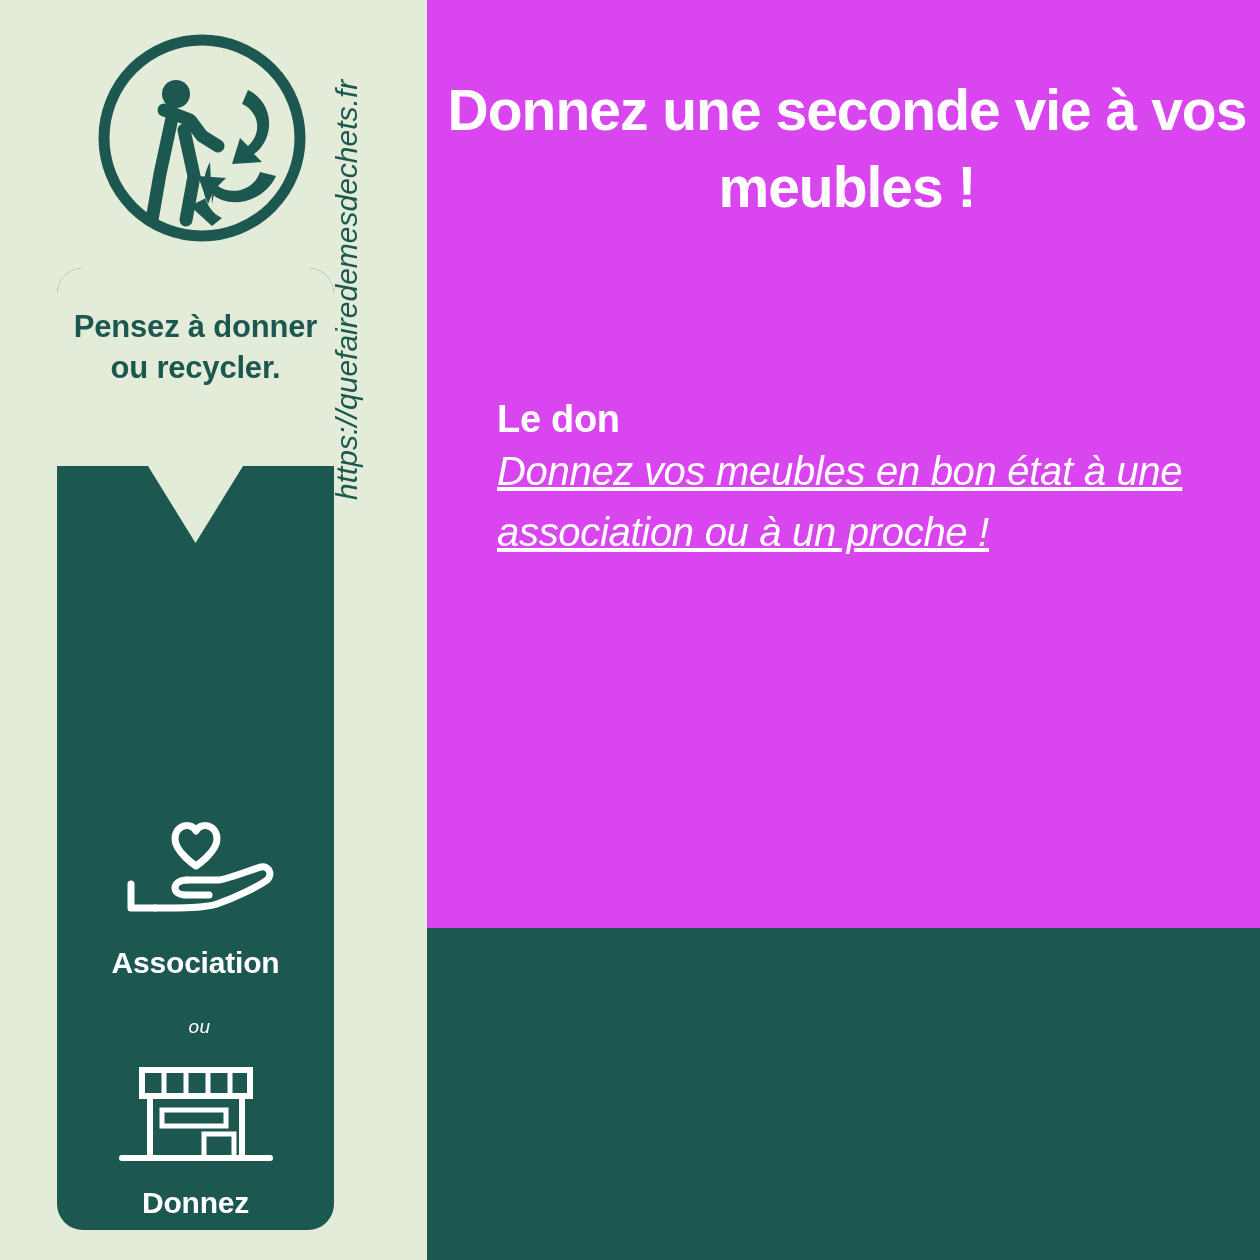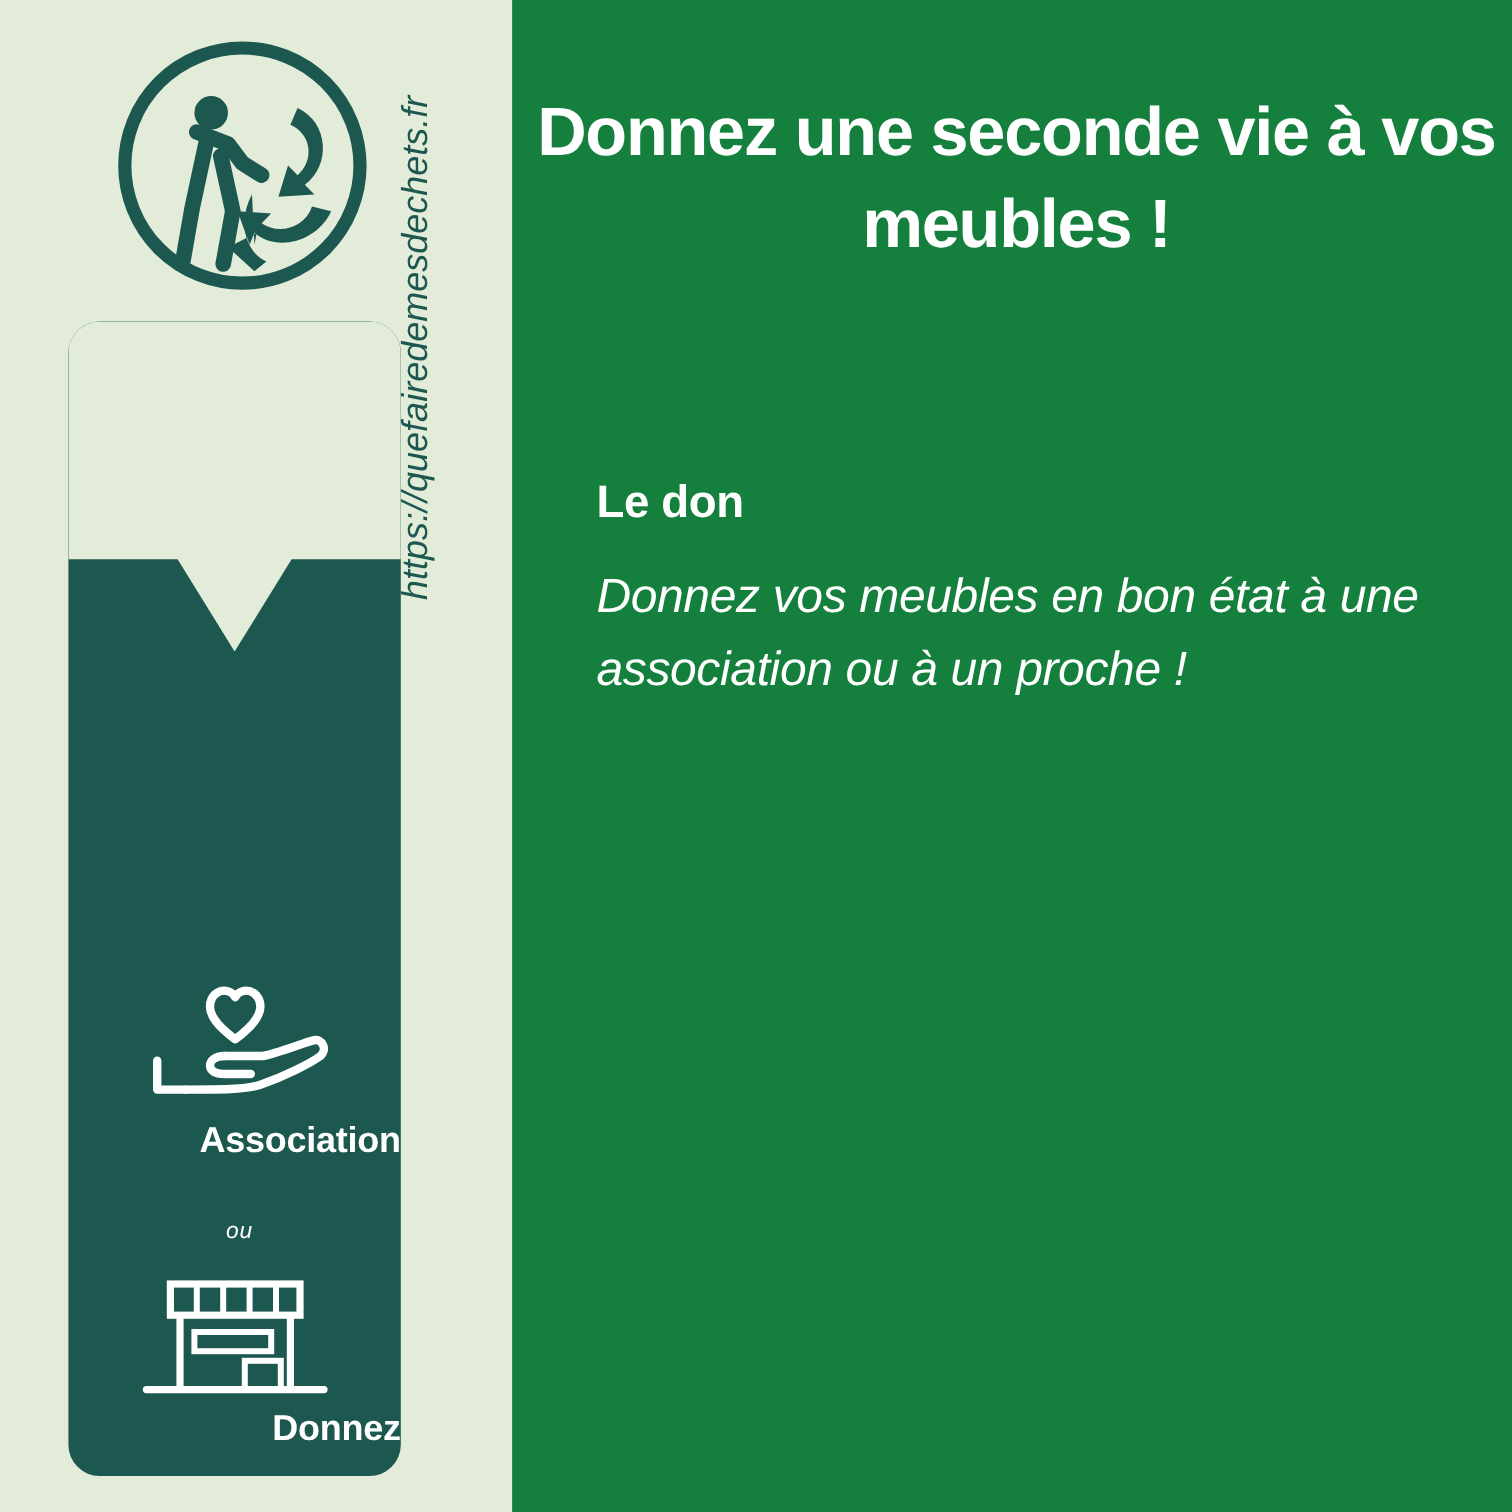--- a/index.html
+++ b/index.html
@@ -72,23 +72,22 @@
   }
   .step-icon {
     height: 112px;
     display: flex;
     align-items: center;
     justify-content: center;
   }
   .step-label {
     font-size: 30px;
     font-weight: bold;
-    margin-top: 6px;
+    margin-top: 18px;
     letter-spacing: -0.2px;
-    text-align: right;
   }
   .ou {
     position: absolute;
     width: 277px;
     left: 4px;
     text-align: center;
     color: #ffffff;
     font-size: 19px;
     font-style: italic;
     letter-spacing: 0.5px;
@@ -104,22 +103,22 @@
     font-weight: 500;
     white-space: nowrap;
     transform: rotate(-90deg);
     transform-origin: left top;
     letter-spacing: 0px;
   }
   
   .right-panel {
     position: relative;
     flex: 1 1 auto;
-    height: 1260px;
-    background: #15803d;
+    height: 928px;
+    background: #d946ef;
     color: #ffffff;
   }
   .headline {
     position: absolute;
     left: 20px;
     top: 72px;
     width: 800px;
     text-align: center;
     font-size: 57px;
     font-weight: bold;
@@ -132,25 +131,25 @@
     width: 730px;
   }
   .section.don { top: 398px; }
   .section.recyclage { top: 800px; }
   .section-title {
     font-size: 38px;
     font-weight: bold;
     letter-spacing: -0.3px;
   }
   .section-body {
-    margin-top: 26px;
     font-size: 40px;
     font-style: italic;
     line-height: 1.52;
     letter-spacing: -0.3px;
+    text-decoration: underline;
   }
   svg { display: block; }
 </style>
 </head>
 <body>
 
 <div class="poster">
 
   <div class="left-panel">
 
@@ -171,20 +170,21 @@
       </svg>
     </div>
 
     <div class="green-card">
 
       <div class="card-notch">
         <svg width="277" height="275" viewBox="0 0 277 275">
           <path d="M26 0 H251 A26 26 0 0 1 277 26 V198 H186 L138.5 275 L91 198 H0 V26 A26 26 0 0 1 26 0 Z" fill="#e2ecd8"></path>
         </svg>
       </div>
+      <div class="pensez-text">Pensez à donner ou recycler.</div>
 
       <div class="step" style="top: 548px;">
         <div class="step-icon">
           <svg width="166" height="104" viewBox="0 0 166 104">
             <path d="M83 46 C83 46 62 32 62 19 C62 9 70 4 77 6 C81 7 83 11 83 11 C83 11 85 7 89 6 C96 4 104 9 104 19 C104 32 83 46 83 46 Z" fill="none" stroke="#ffffff" stroke-width="7" stroke-linejoin="round"></path>
             <path d="M18 64 L18 88 L42 88" fill="none" stroke="#ffffff" stroke-width="7" stroke-linecap="round" stroke-linejoin="round"></path>
             <path d="M42 88 C70 88 92 88 104 84 C124 77 146 66 154 60 C160 55 156 45 148 47 C140 49 118 58 106 60 L74 60" fill="none" stroke="#ffffff" stroke-width="7" stroke-linecap="round" stroke-linejoin="round"></path>
             <path d="M74 60 C66 60 62 64 62 68 C62 72 66 75 74 75 L96 75" fill="none" stroke="#ffffff" stroke-width="7" stroke-linecap="round" stroke-linejoin="round"></path>
           </svg>
         </div>

